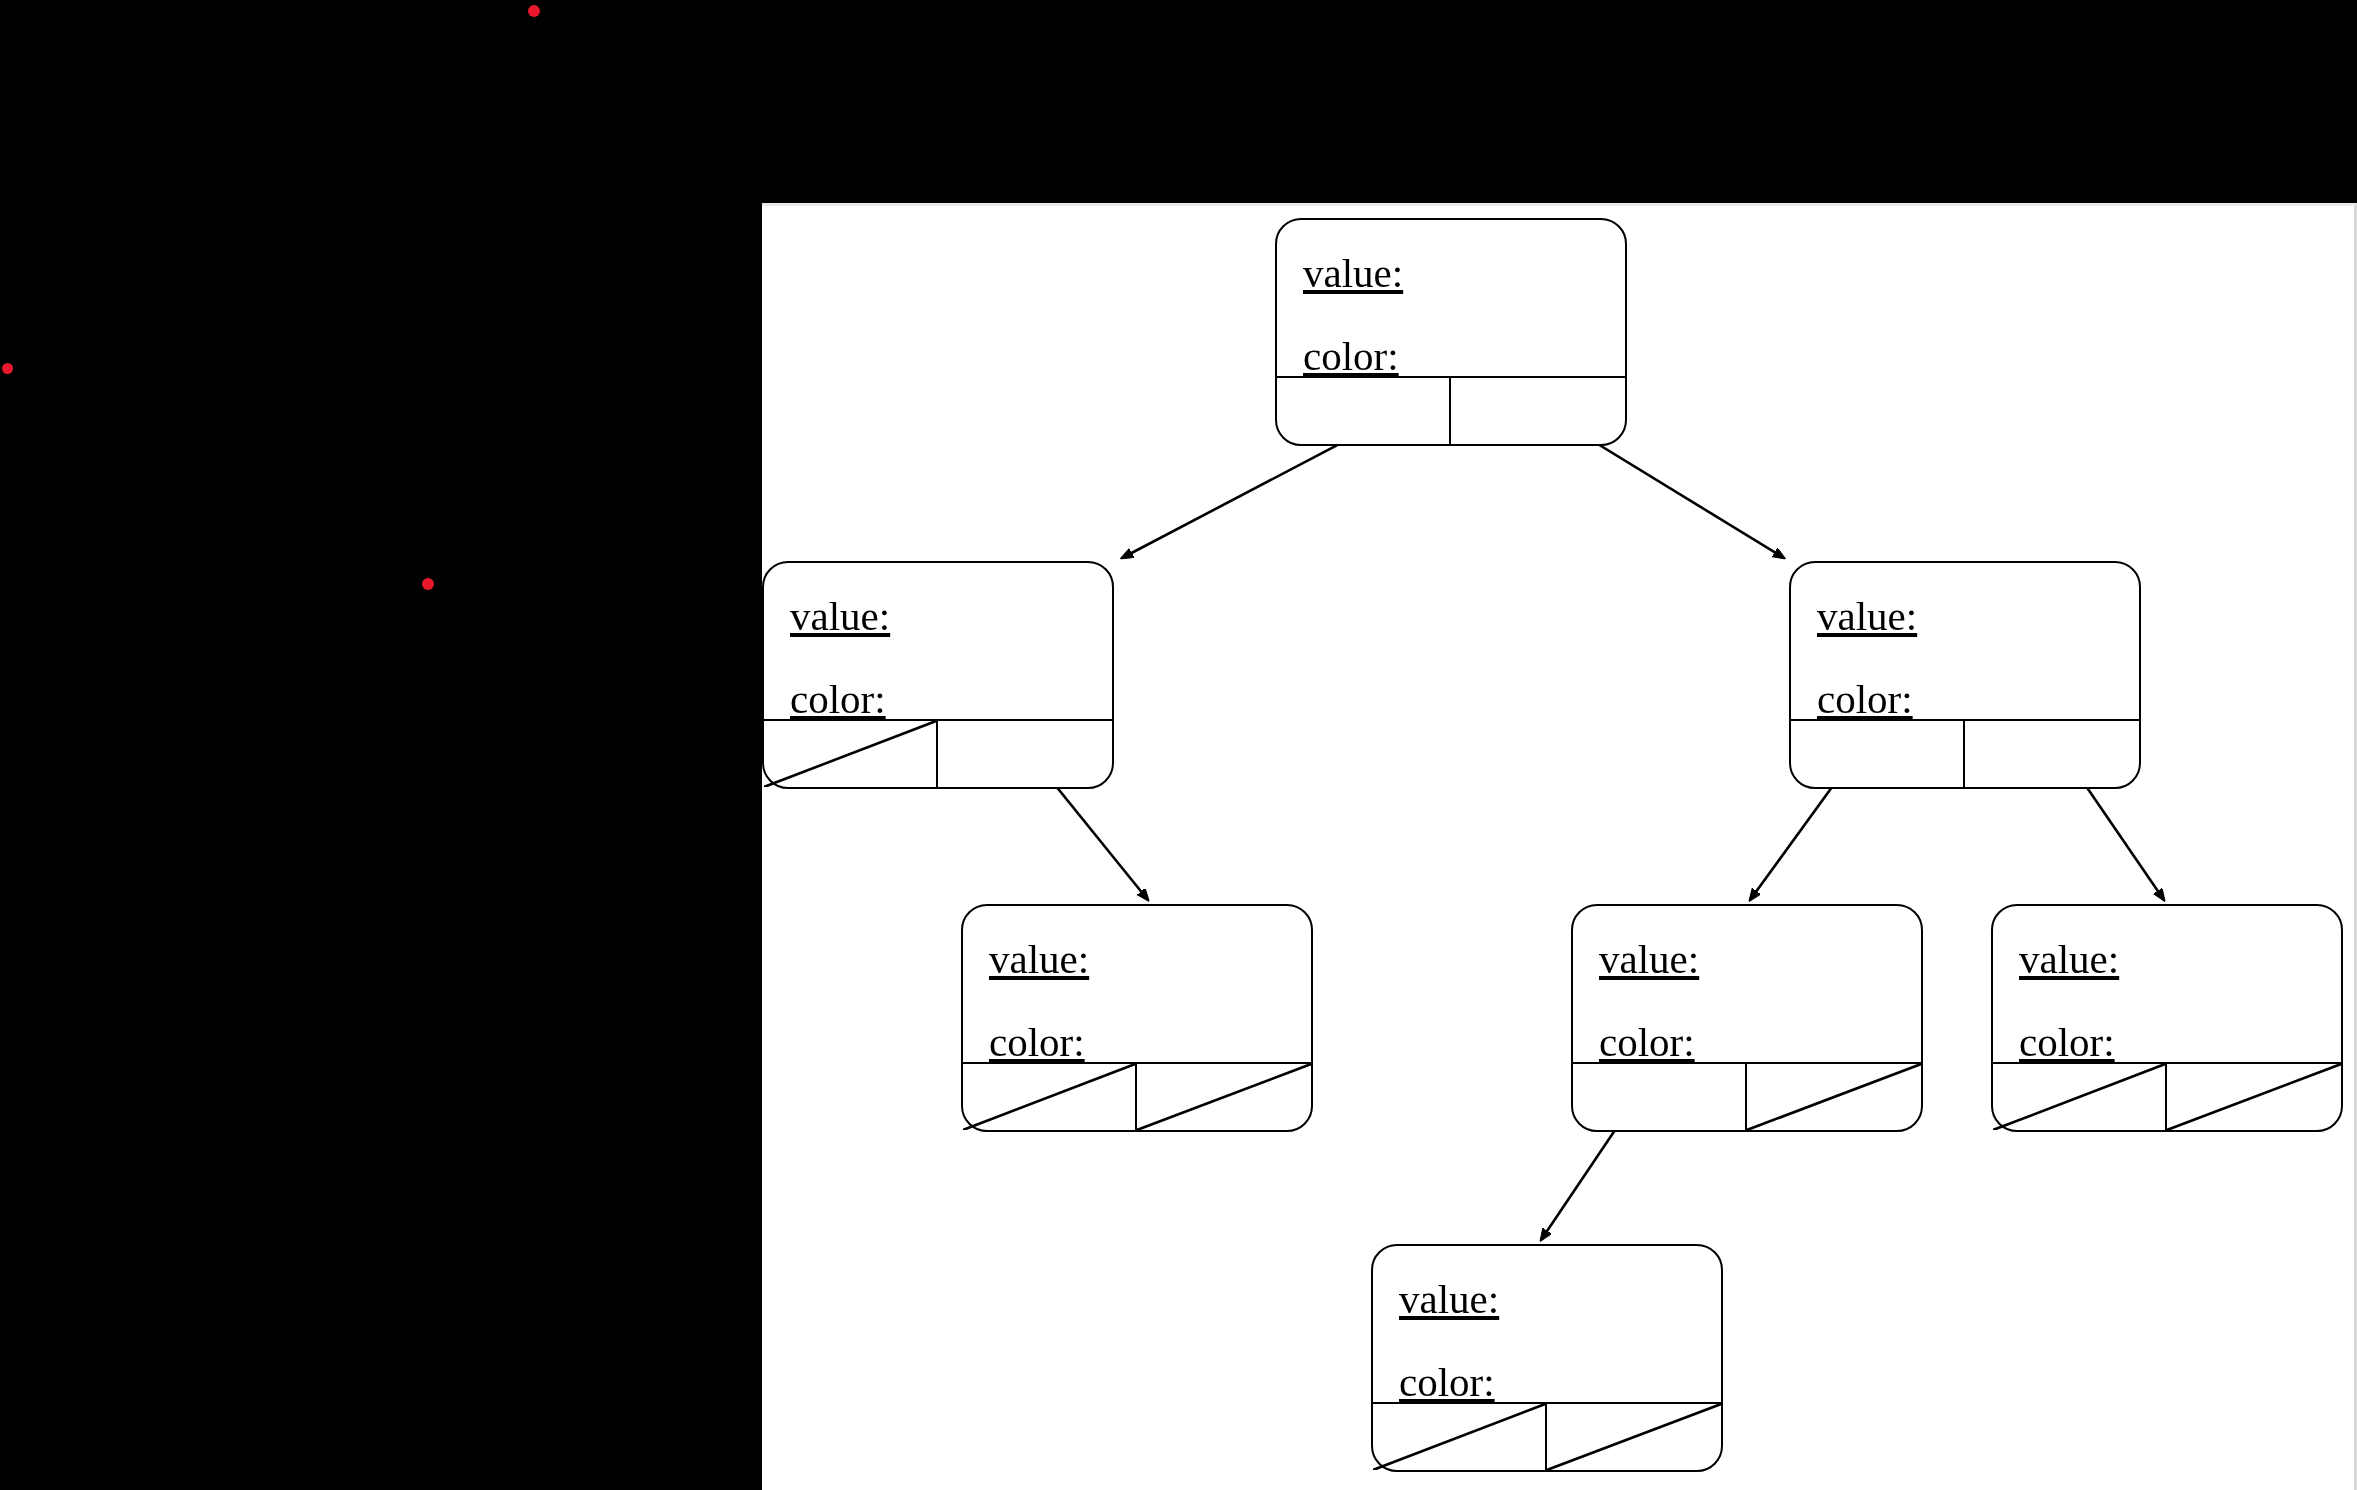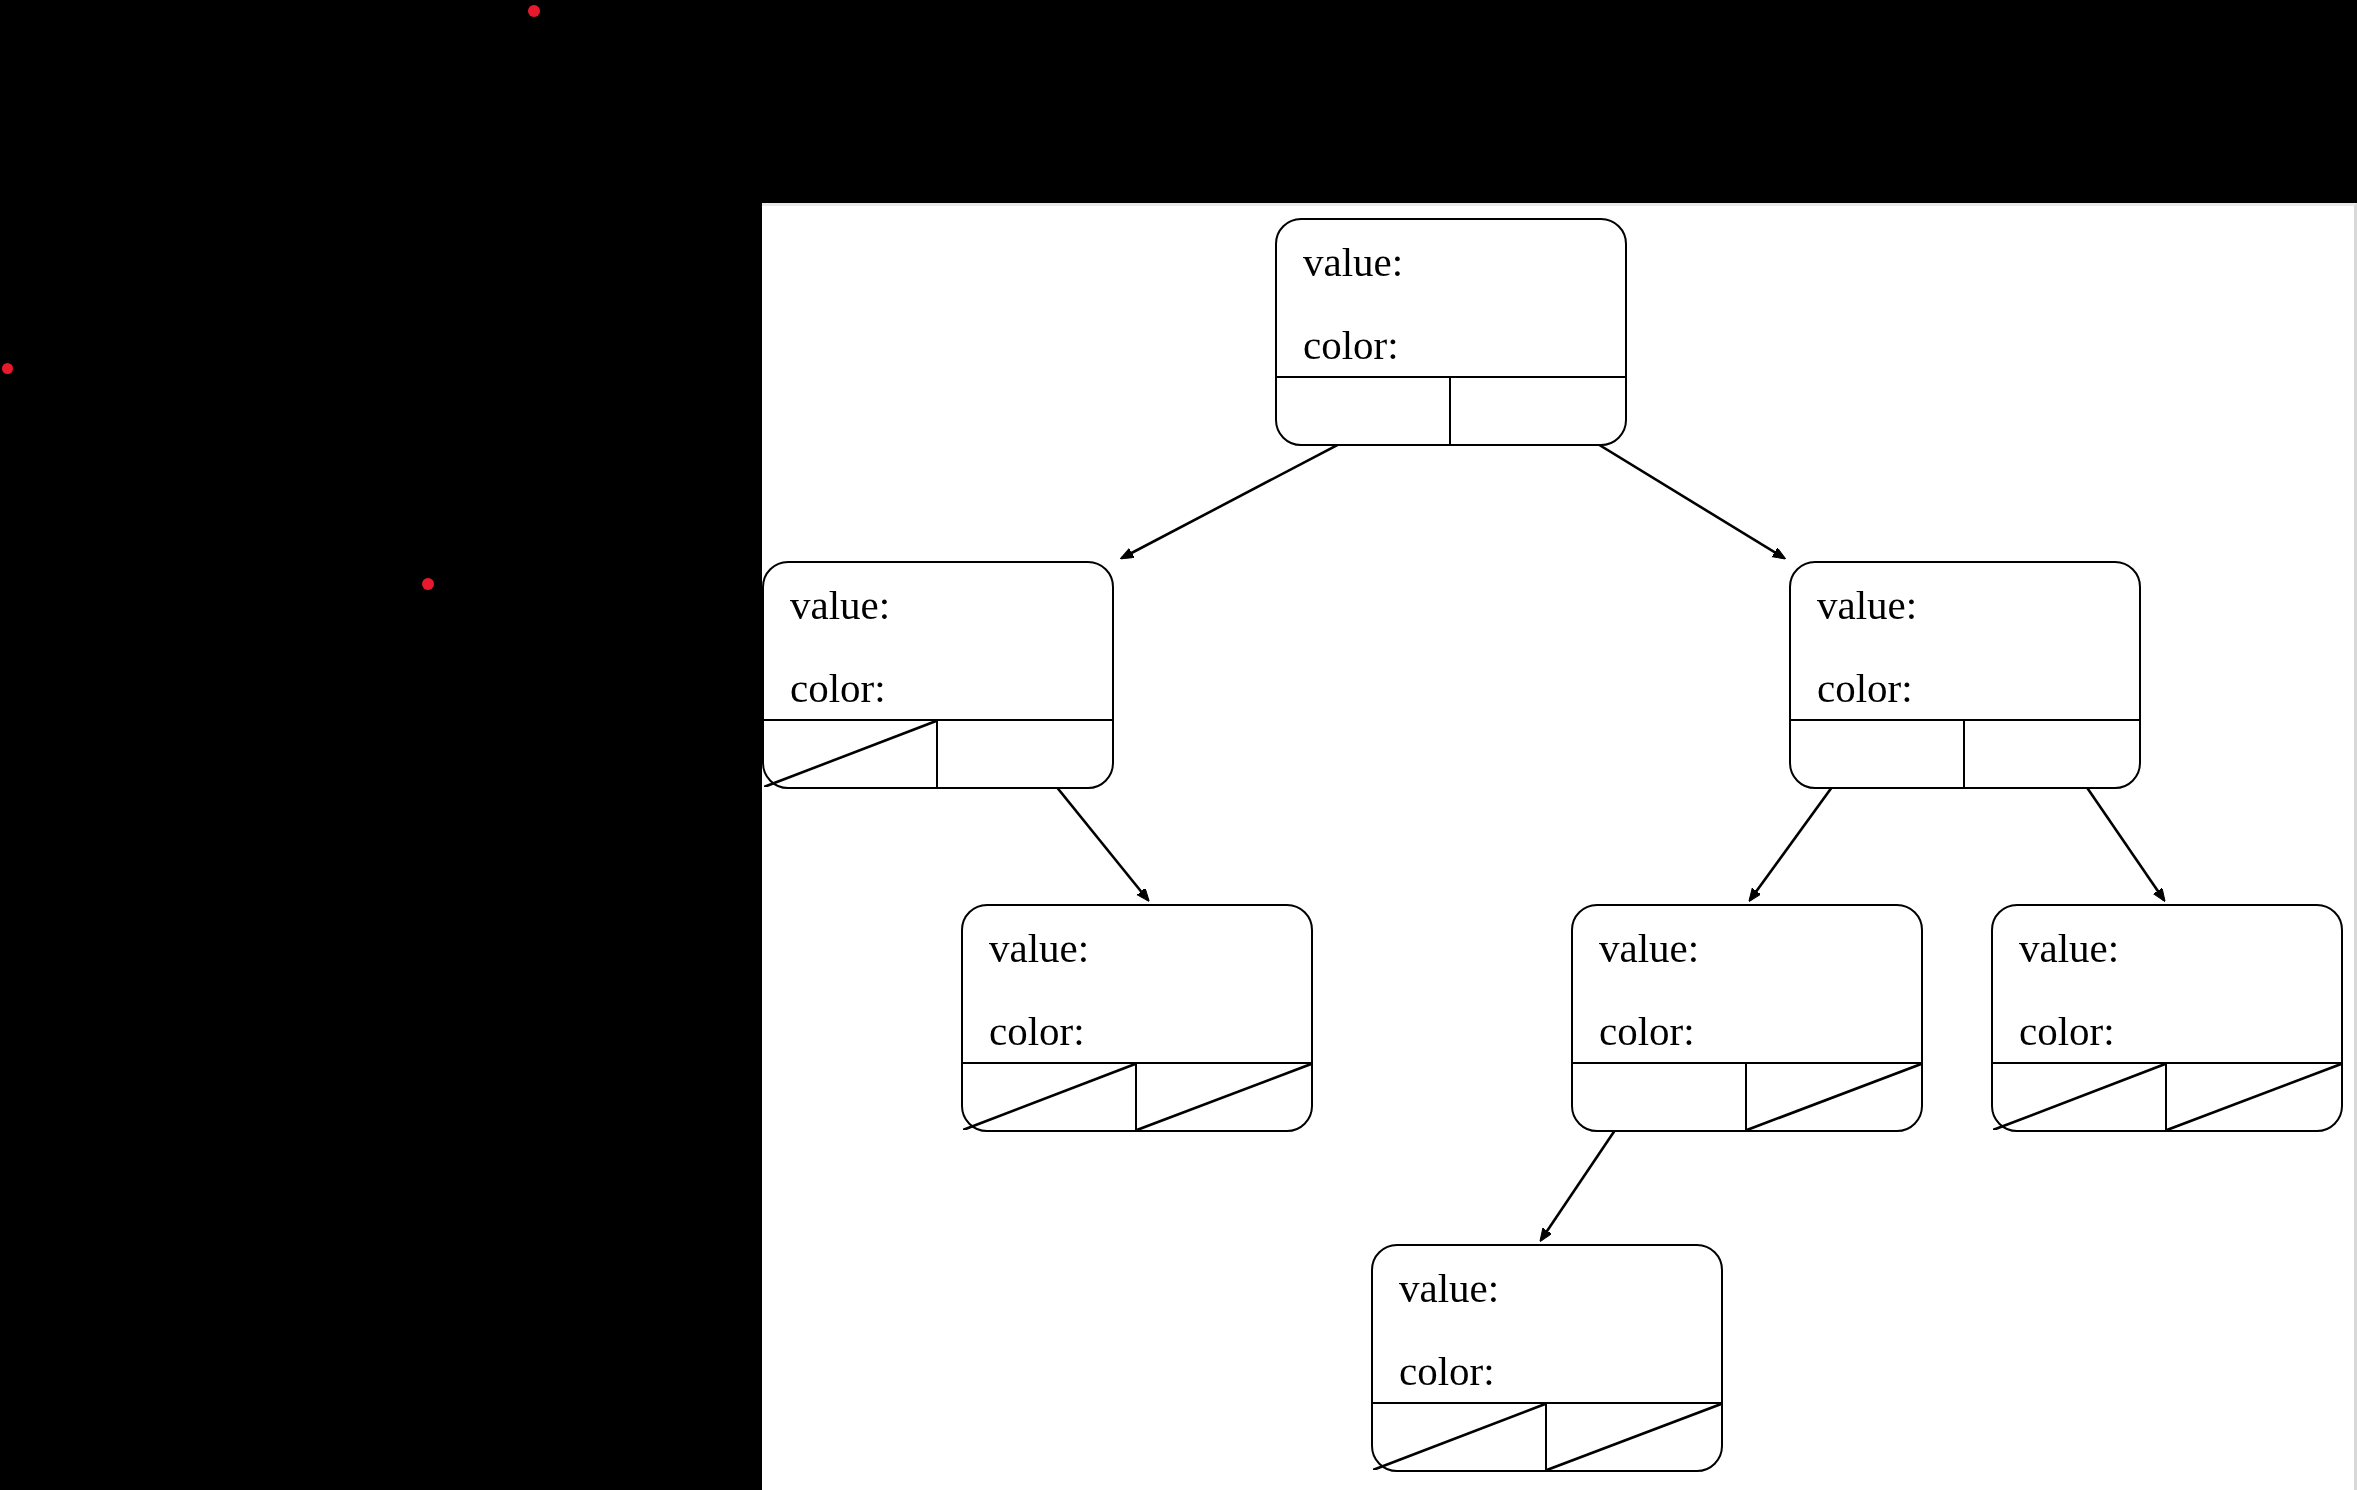--- a/index.html
+++ b/index.html
@@ -57,22 +57,23 @@
     position: absolute;
     box-sizing: border-box;
     background: #ffffff;
     border: 2.2px solid #000000;
     border-radius: 26px;
   }
   .node-body {
     position: absolute;
     left: 0; right: 0; top: 0;
     height: 152px;
-    padding: 22px 0 0 26px;
-    box-sizing: border-box;
+    padding: 33px 0 0 26px;
+    box-sizing: border-box;
+    text-decoration: underline;
   }
   .node-field {
     font-size: 41px;
     line-height: 1.0;
     color: #000000;
     white-space: nowrap;
   }
   .node-field.field-value { margin-bottom: 42px; }
 
   

